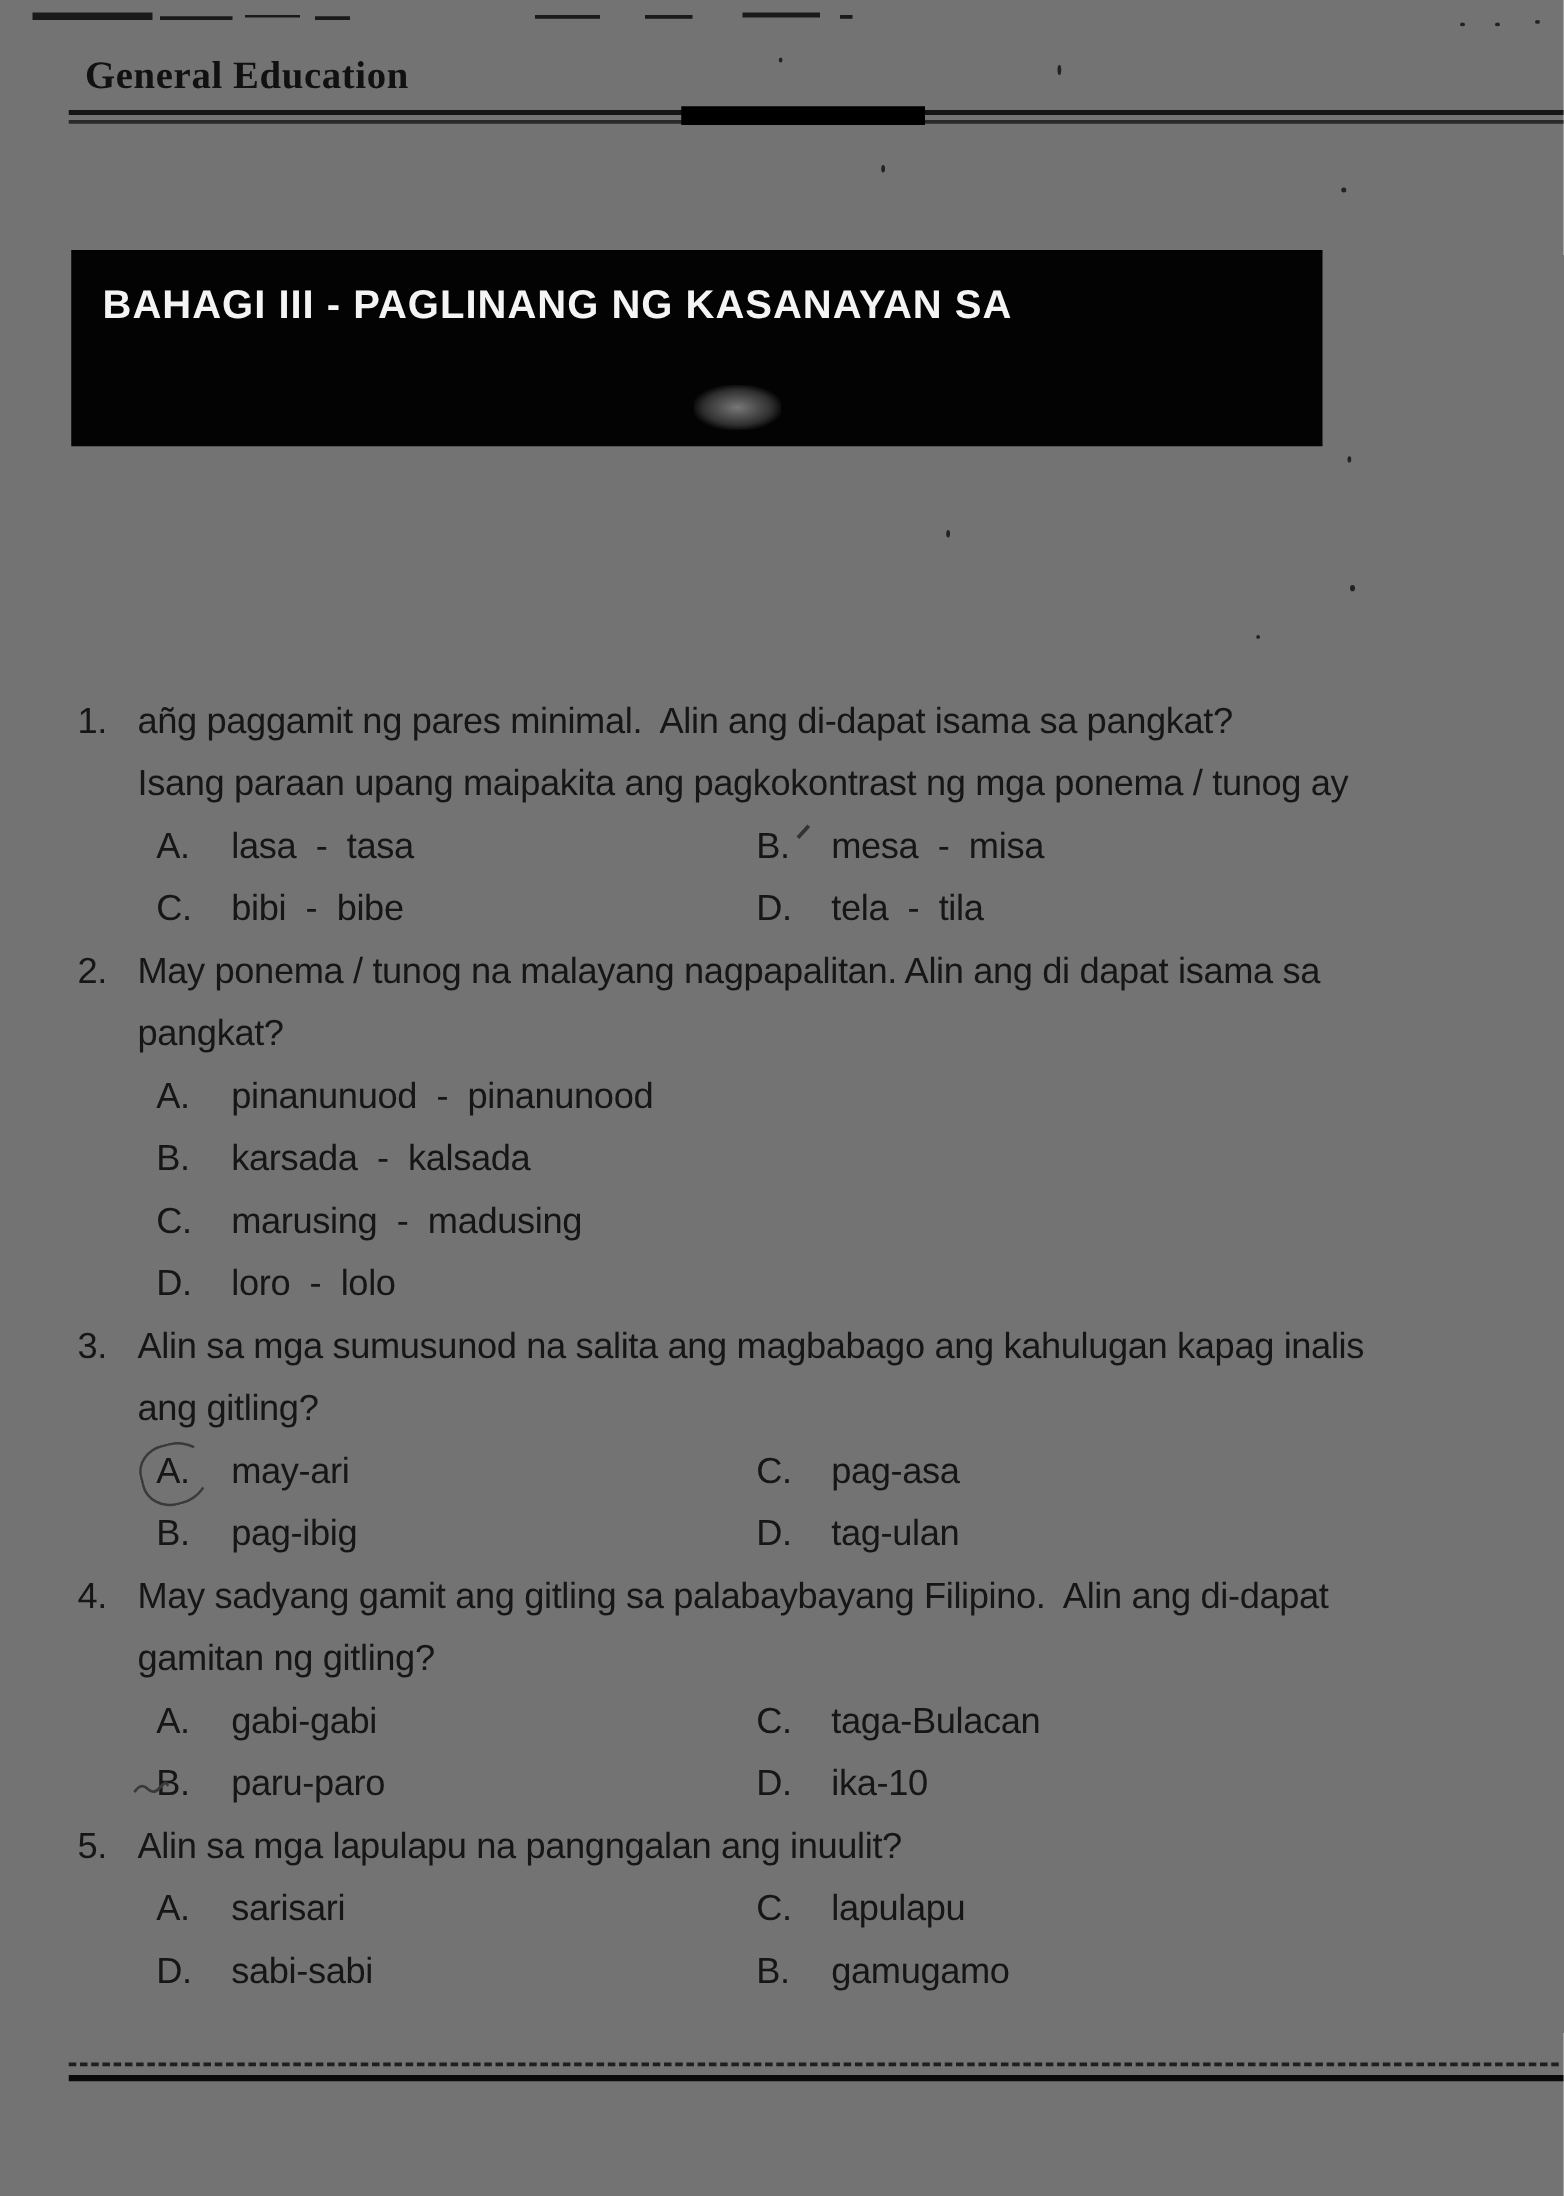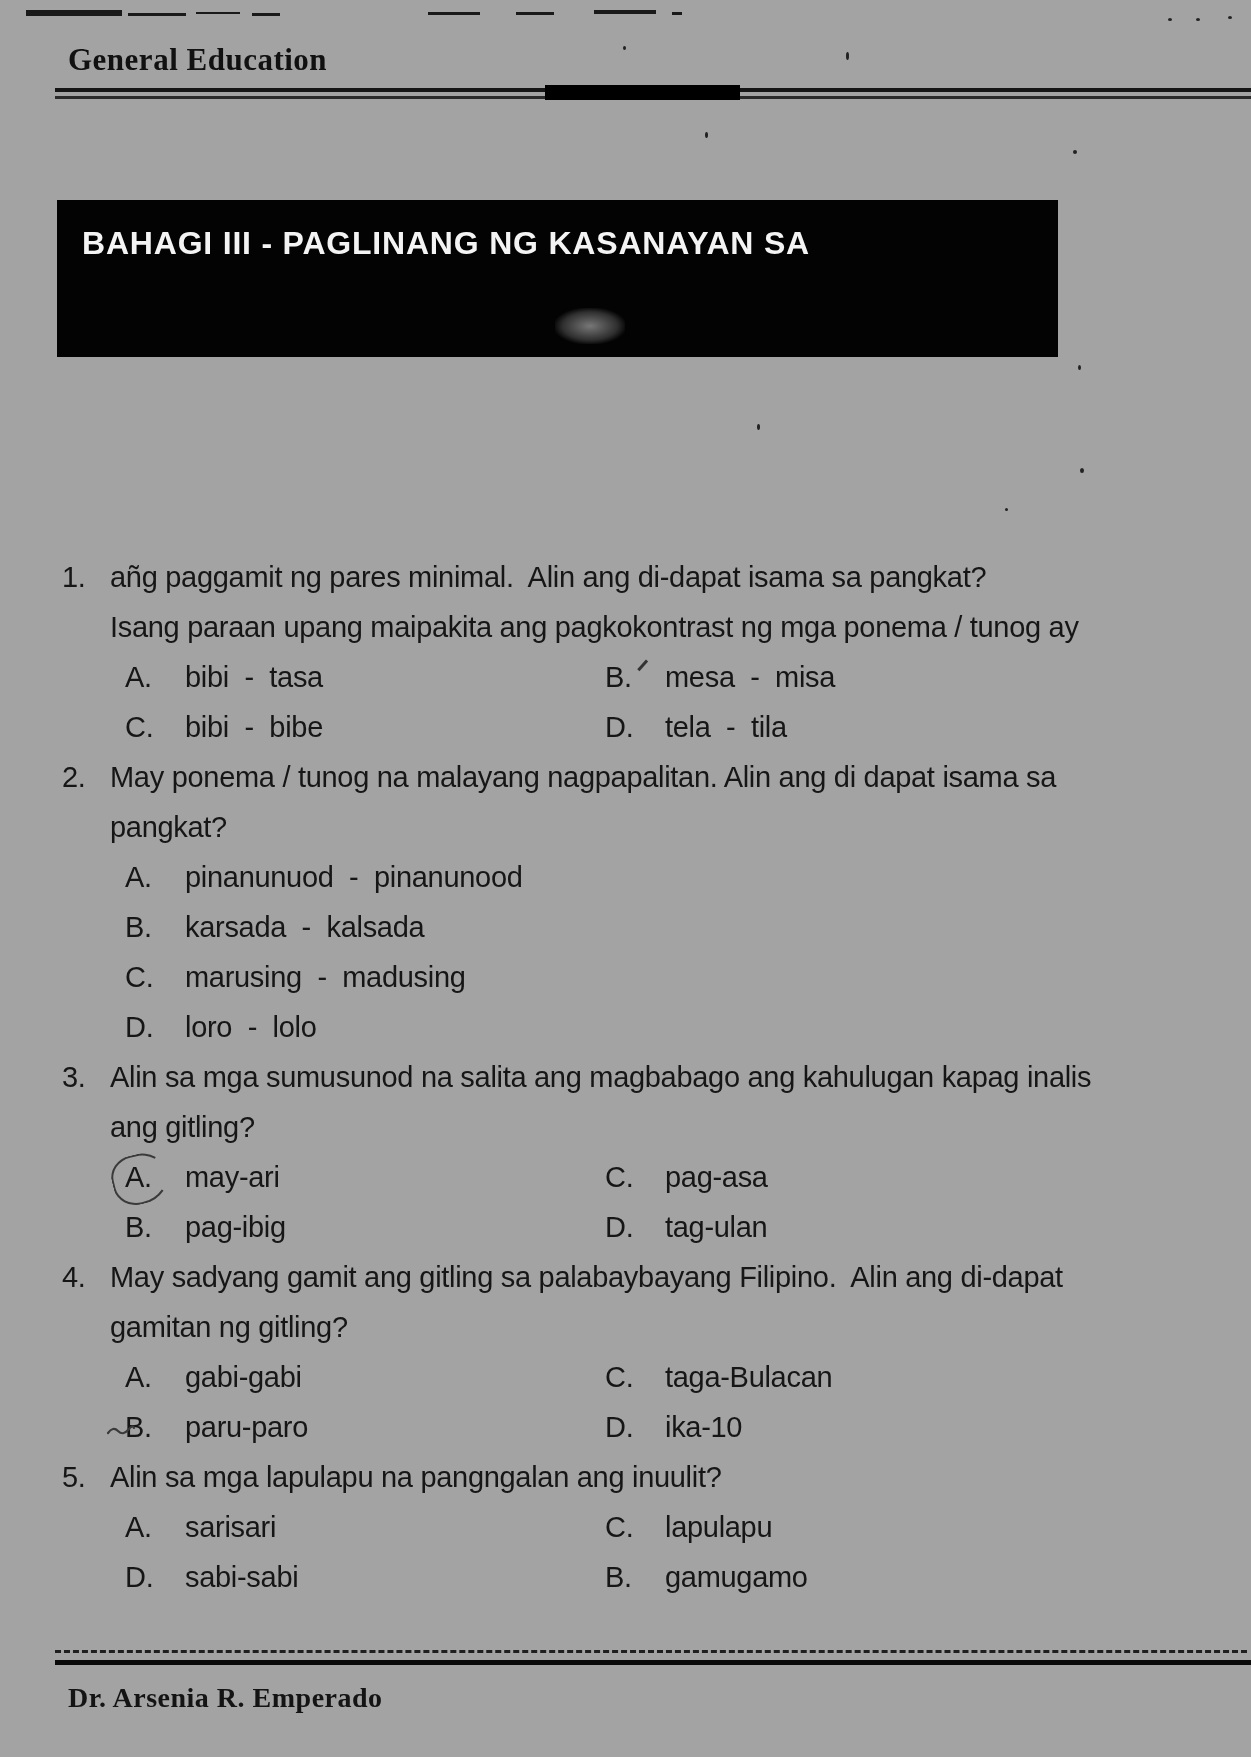--- a/index.html
+++ b/index.html
@@ -1,21 +1,21 @@
 <!DOCTYPE html>
 <html><head>
 <meta charset="utf-8">
 <style>
   * { box-sizing: border-box; margin: 0; padding: 0; }
   html, body { background: #e8e8e8; }
   .page {
     position: relative;
     width: 1251px;
     height: 1757px;
-    background: #a3a3a3;
+    background: #737373;
     font-family: "Liberation Sans", sans-serif;
     color: #161616;
     overflow: hidden;
     margin: 0 auto;
   }
   
   .artifact { position: absolute; background: #1a1a1a; }
   .a1  { left: 26px;  top: 10px; width: 96px;  height: 6px; }
   .a2  { left: 128px; top: 13px; width: 58px;  height: 3px; }
   .a3  { left: 196px; top: 12px; width: 44px;  height: 2px; }
@@ -135,21 +135,21 @@
   </div>
 
   <div class="content">
 
     <section class="question">
       <span class="qnum">1.</span>
       <div class="qbody">
         <div class="qline">añg paggamit ng pares minimal.  Alin ang di-dapat isama sa pangkat?</div>
         <div class="qline">Isang paraan upang maipakita ang pagkokontrast ng mga ponema / tunog ay</div>
         <div class="options two-col">
-          <div class="option"><span class="letter">A.</span><span>bibi  -  tasa</span></div>
+          <div class="option"><span class="letter">A.</span><span>lasa  -  tasa</span></div>
           <div class="option"><span class="letter ticked">B.</span><span>mesa  -  misa</span></div>
           <div class="option"><span class="letter">C.</span><span>bibi  -  bibe</span></div>
           <div class="option"><span class="letter">D.</span><span>tela  -  tila</span></div>
         </div>
       </div>
     </section>
 
     <section class="question">
       <span class="qnum">2.</span>
       <div class="qbody">
@@ -206,15 +206,14 @@
     </section>
 
   </div>
 
   <svg class="squiggle" width="30" height="14" viewBox="0 0 30 14">
     <path d="M2 9 Q7 2 12 7 T22 6 T28 4" fill="none" stroke="#3a3a3a" stroke-width="2.2" stroke-linecap="round"></path>
   </svg>
 
   <div class="footer-dashed"></div>
   <div class="footer-solid"></div>
-  <div class="footer-author">Dr. Arsenia R. Emperado</div>
 
 </div>
 
 </body></html>

